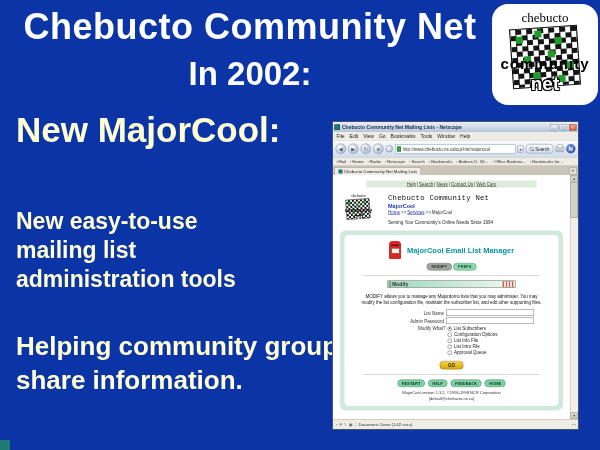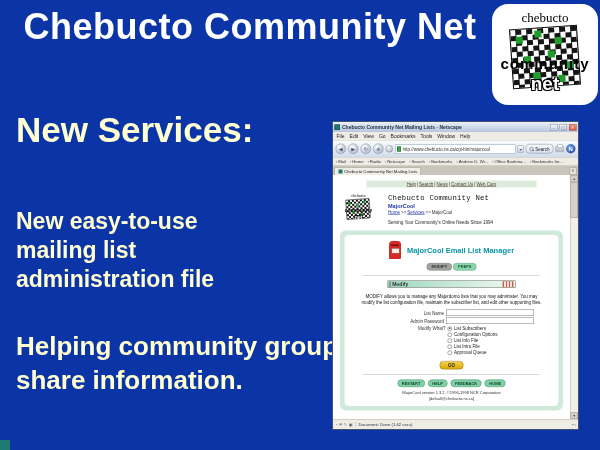--- a/index.html
+++ b/index.html
@@ -141,26 +141,27 @@
   .footer-pills{display:flex;justify-content:center;gap:6px;margin-top:3px;}
   .fpill{background:#7ED1A4;border:1px solid #3E8F66;border-radius:9px;padding:2px 8px;font-size:8px;
       font-weight:bold;color:#173F2C;}
   .footer-text{margin-top:7px;font-size:8px;color:#333;line-height:1.3;}
 </style>
 </head>
 <body>
 
 <div class="slide-title">
   <div class="l1">Chebucto Community Net</div>
+  <div class="l2">In 2002:</div>
 </div>
 
-<div class="new-services">New Services:</div>
+<div class="new-services">New MajorCool:</div>
 <div class="body-text" id="body1">New easy-to-use
 mailing list
-administration file</div>
+administration tools</div>
 <div class="body-text" id="body2">Helping community groups
 share information.</div>
 <div class="corner"></div>
 
 <div class="logo logo-slide">
   <div class="cheb-serif">chebucto</div>
   <div class="grid grid-big">
     <div class="gsq" style="left:5px;top:7px;width:7px;height:7px"></div>
     <div class="gsq" style="left:24px;top:2px;width:7px;height:7px"></div>
     <div class="gsq" style="left:44px;top:10px;width:7px;height:7px"></div>

